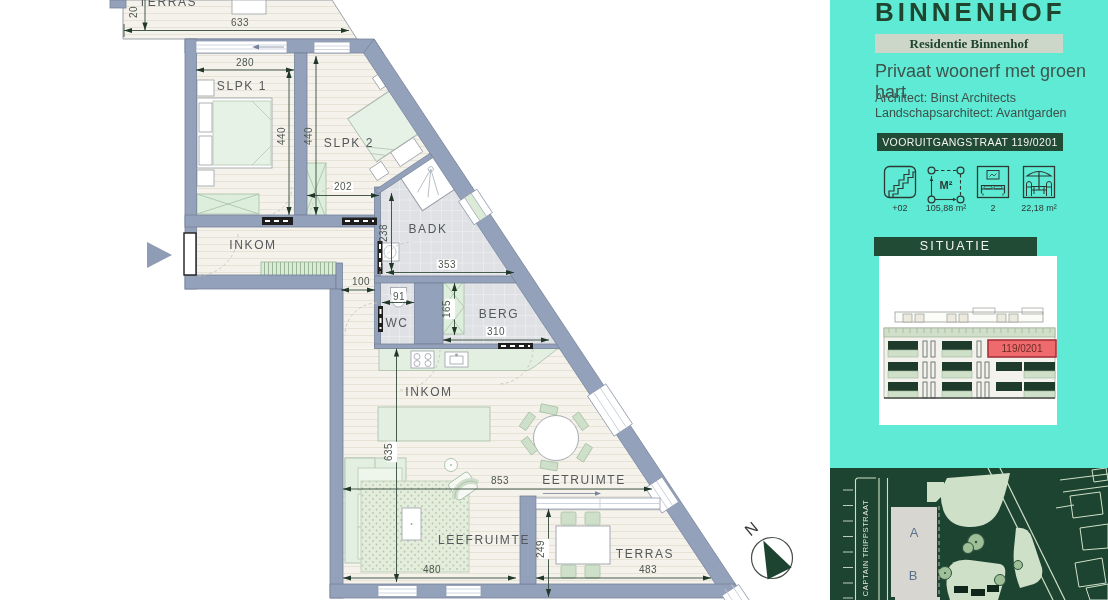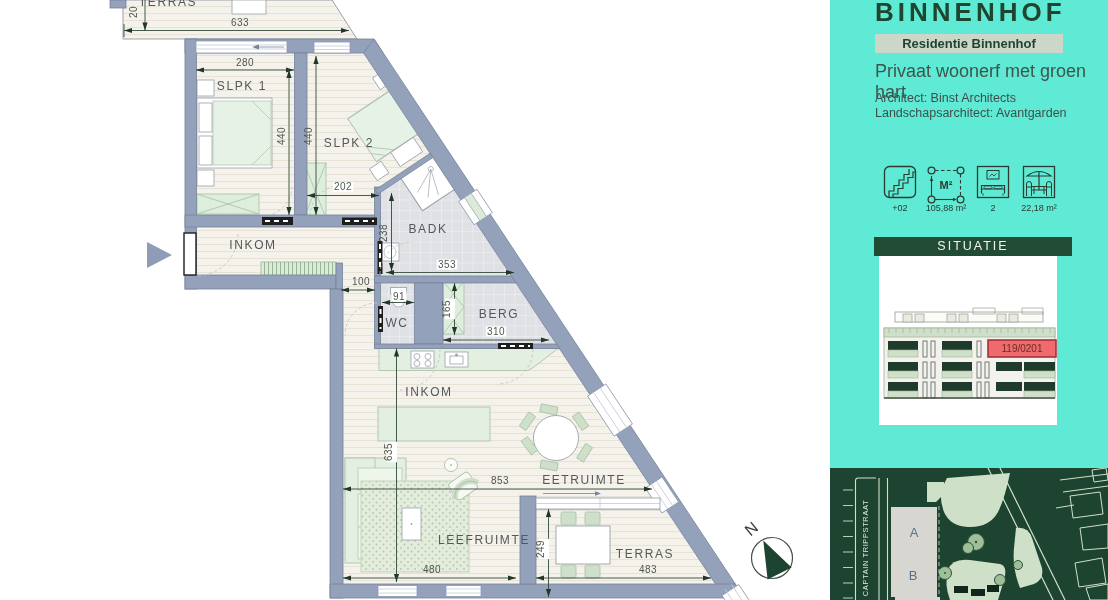--- a/index.html
+++ b/index.html
@@ -2,26 +2,26 @@
 <html><head>
 <meta charset="utf-8">
 <style>
   html,body{margin:0;padding:0;}
   .page{position:relative;width:1108px;height:600px;background:#ffffff;overflow:hidden;
         font-family:"Liberation Sans",sans-serif;}
   .panel{position:absolute;left:830px;top:0;width:278px;height:468px;background:#5eead4;}
   .ttl{position:absolute;left:45px;top:-3px;width:188px;text-align:center;color:#20452f;
        font-weight:bold;font-size:26px;letter-spacing:4px;}
   .band1{position:absolute;left:45px;top:34px;width:188px;height:19px;background:#ccd6c9;
-       color:#20452f;font-weight:bold;font-size:13px;text-align:center;line-height:19px;}
+       color:#20452f;font-weight:bold;font-size:13px;text-align:center;line-height:19px;font-family:Liberation Serif, serif;}
   .sub{position:absolute;left:45px;top:61px;width:230px;color:#3e554c;font-size:18px;}
   .arch{position:absolute;left:45px;top:91px;width:235px;color:#3e4f4a;font-size:12.5px;line-height:14.5px;}
   .band2{position:absolute;left:47px;top:133px;width:186px;height:18px;background:#224b35;
        color:#f2f5ef;font-size:10.5px;text-align:center;line-height:18px;letter-spacing:0.4px;}
-  .sitband{position:absolute;left:44px;top:237px;width:198px;height:19px;background:#224b35;
+  .sitband{position:absolute;left:44px;top:237px;width:163px;height:19px;background:#224b35;
        color:#f2f5ef;font-size:12.5px;text-align:center;line-height:19px;letter-spacing:2px;}
   .sitbox{position:absolute;left:49px;top:256px;width:178px;height:169px;background:#ffffff;}
 </style>
 </head>
 <body>
 <div class="page">
 
 <svg width="830" height="600" viewBox="0 0 830 600" style="position:absolute;left:0;top:0">
 <defs>
   <pattern id="wood" width="8" height="7" patternUnits="userSpaceOnUse">
@@ -436,20 +436,21 @@
 <div class="panel">
 
   <div class="ttl">BINNENHOF</div>
 
   <div class="band1">Residentie Binnenhof</div>
 
   <div class="sub">Privaat woonerf met groen hart</div>
 
   <div class="arch">Architect: Binst Architects<br>Landschapsarchitect: Avantgarden</div>
 
+  <div class="band2">VOORUITGANGSTRAAT 119/0201</div>
   <svg width="278" height="62" viewBox="0 0 278 62" style="position:absolute;left:0;top:160px">
   <g fill="none" stroke="#2d3a33" stroke-width="1.3">
 
   <g>
   <rect x="54.5" y="6.5" width="31" height="31" rx="5"></rect>
   <path d="M59 37.5 V31 h5 v-5.5 h5 V20 h5 v-5.5 h5 V9" stroke-width="1.2"></path>
   <path d="M63 37.5 V34 h5 v-5.5 h5 V23 h5 v-5.5 h5 V12 h3" stroke-width="1.2"></path>
   </g>
 
   <g>

